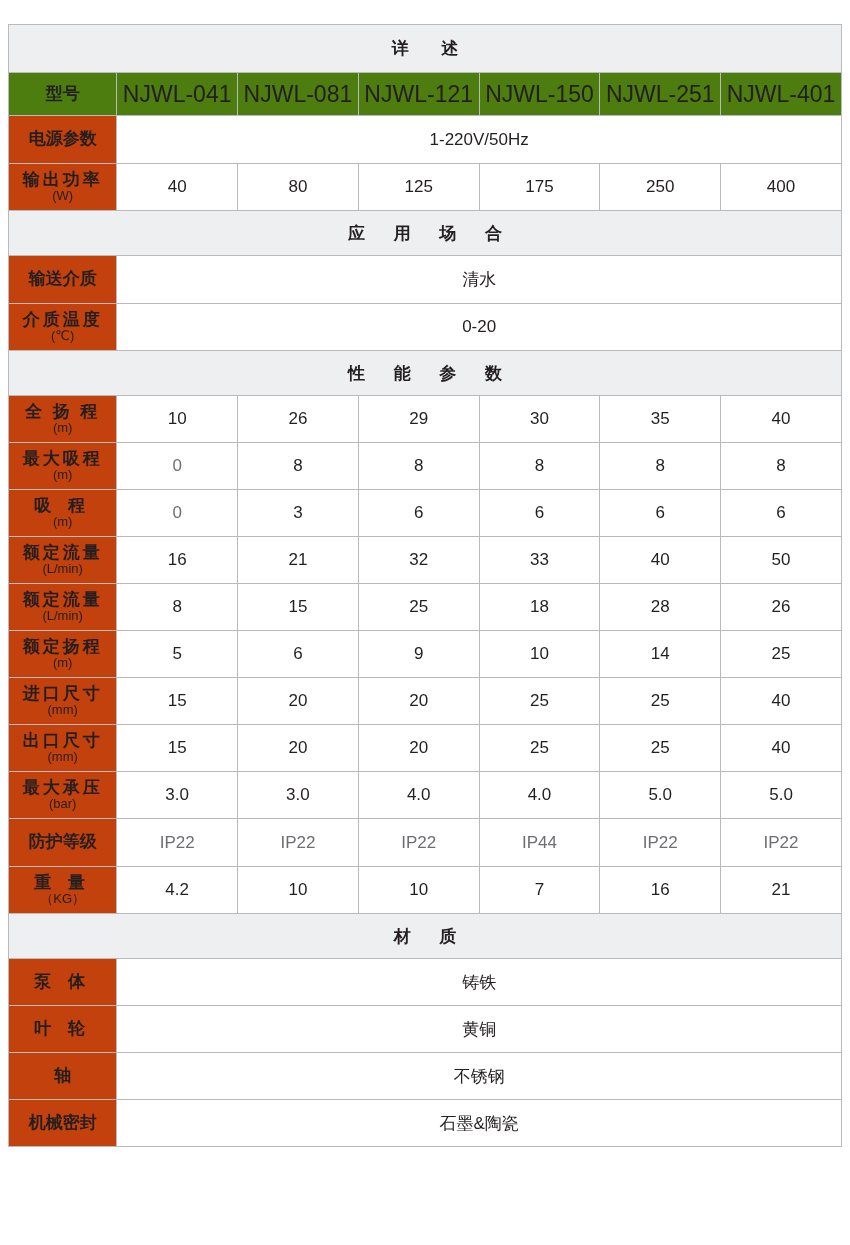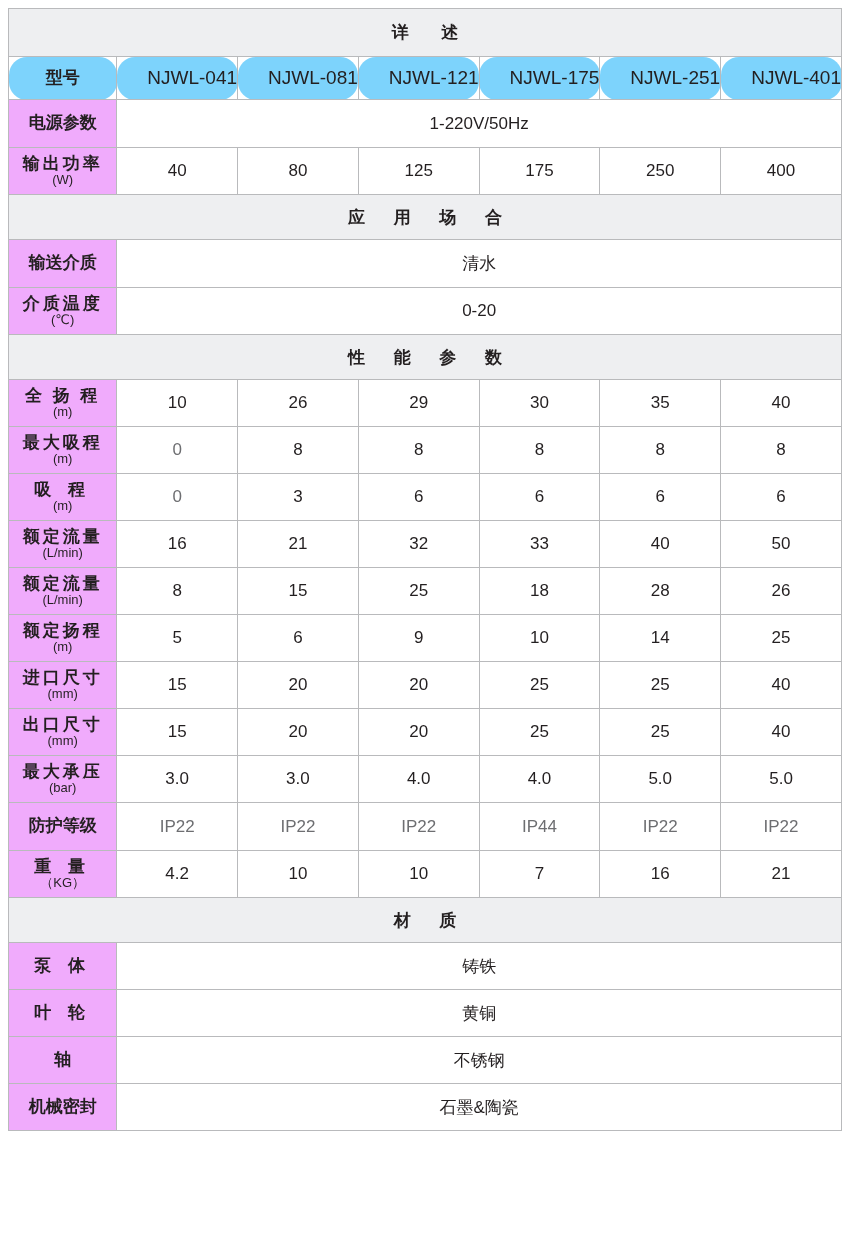--- a/index.html
+++ b/index.html
@@ -9,21 +9,21 @@
   }
   body {
     width: 850px;
     font-family: "Liberation Sans", "DejaVu Sans", sans-serif;
     color: #231f20;
   }
   .sheet {
     width: 850px;
     height: 1245px;
     box-sizing: border-box;
-    padding: 8px 8px 6px 8px;
+    padding: 24px 8px 6px 8px;
     background: #ffffff;
   }
   table.spec {
     width: 834px;
     border-collapse: collapse;
     table-layout: fixed;
   }
   table.spec td {
     border: 1px solid #b9babc;
     text-align: center;
@@ -47,32 +47,30 @@
   .section-row td {
     height: 44px;
     background: #eeeff1;
     font-size: 20px;
     font-weight: bold;
     letter-spacing: 12px;
     text-indent: 12px;
   }
   .header-row td {
     height: 42px;
-    background: #7dd3fc;
+    background: #4d7c0f;
     font-size: 19px;
     font-weight: bold;
-    border-radius: 18px;
   }
   .header-row td.modelcell {
     font-weight: normal;
-    font-size: 19px;
-    text-align: right;
+    font-size: 23px;
   }
   .lbl {
-    background: #f0abfc;
+    background: #c2410c;
     font-weight: bold;
     font-size: 19px;
     line-height: 1.08;
   }
   .lbl .unit {
     display: block;
     font-size: 13px;
     font-weight: normal;
     letter-spacing: 0;
   }
@@ -108,21 +106,21 @@
     <tbody>
       <tr class="title-row">
         <td colspan="7">详  述</td>
       </tr>
 
       <tr class="header-row">
         <td class="lbl">型号</td>
         <td class="modelcell">NJWL-041</td>
         <td class="modelcell">NJWL-081</td>
         <td class="modelcell">NJWL-121</td>
-        <td class="modelcell">NJWL-175</td>
+        <td class="modelcell">NJWL-150</td>
         <td class="modelcell">NJWL-251</td>
         <td class="modelcell">NJWL-401</td>
       </tr>
 
 
       <tr>
         <td class="lbl tall">电源参数</td>
         <td class="merged" colspan="6">1-220V/50Hz</td>
       </tr>
 

